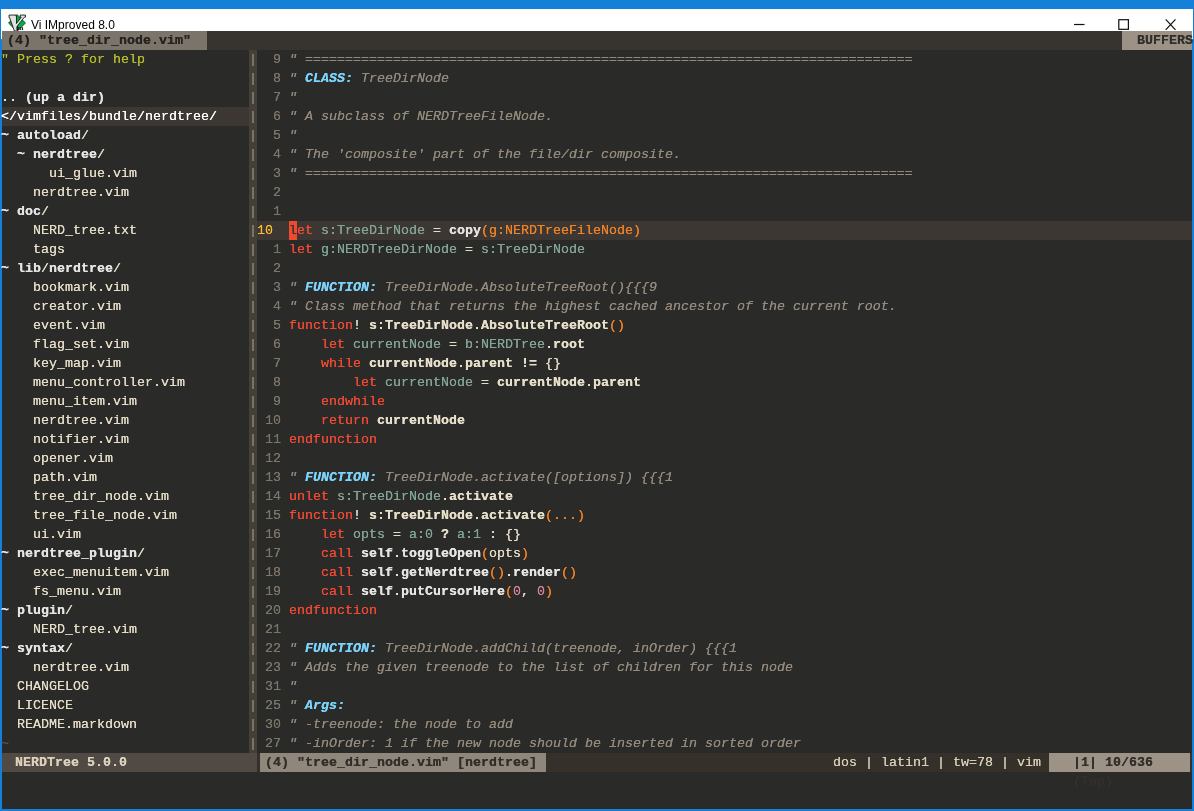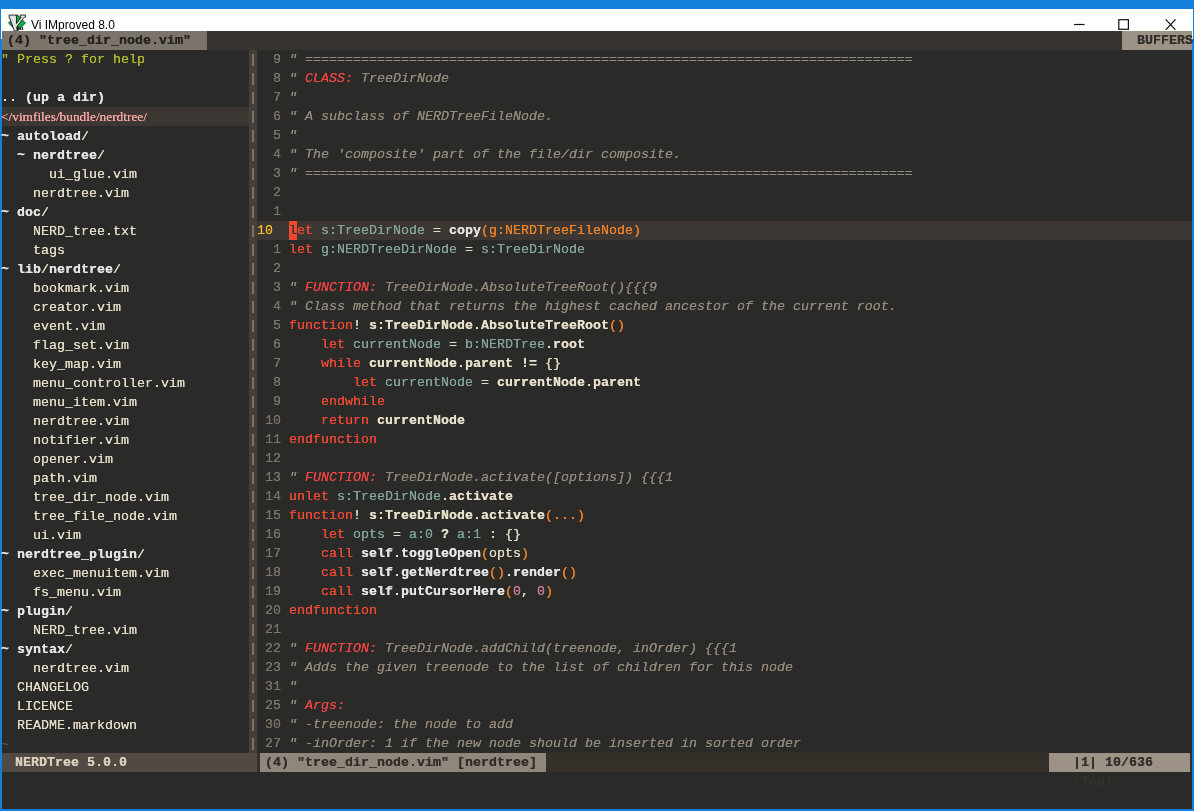--- a/index.html
+++ b/index.html
@@ -24,27 +24,27 @@
 #status { position:absolute; left:0; top:722px; width:1190px; height:19px; background:#353029;
   font-size:13.34px; line-height:19px; text-shadow:0 0 0.6px currentColor; font-family:"Liberation Mono", monospace; }
 #st1 { position:absolute; left:0; top:0; width:255px; height:19px; background:#514a44;
   color:#dbd2bc; font-weight:bold; padding-left:13px; }
 #st2 { position:absolute; left:258px; top:0; width:286px; height:19px; background:#8f877c;
   color:#312e29; font-weight:bold; padding-left:5px; }
 #st3 { position:absolute; left:831px; top:0; color:#d5ccb6; }
 #st4 { position:absolute; left:1047px; top:0; width:141px; height:19px; background:#9c9386;
   color:#332f2a; font-weight:bold; padding-left:24px; }
 .r { color:#ef4934; }
-.rr { color:#fca5a5;font-family:Liberation Serif, serif; }
+.rr { color:#ffffff; }
 .b { color:#83a598; }
 .g { color:#e5e5e5; font-weight:bold; }
 .gr { color:#b4ba2c; }
 .o { color:#f08227; }
 .c { color:#948a7c; font-style:italic; }
-.cb { color:#ef4444; font-style:italic; font-weight:normal; }
+.cb { color:#7dd3fc; font-style:italic; font-weight:bold; }
 .wb { color:#e8e0ca; font-weight:bold;margin-top:28px; }
 .p { color:#d3869b; }
 .y { color:#fabd2f; }
 .n { color:#7e7569; }
 .dim { color:#5a524b; }
 .cur { color:#3a332c; }
 #btns { position:absolute; right:0px; top:0px; }
 </style></head>
 <body>
 <div id="title">
@@ -176,15 +176,16 @@
 <span class="n"> 21 </span>
 <span class="n"> 22 </span><span class="c">" </span><span class="cb">FUNCTION:</span><span class="c"> TreeDirNode.addChild(treenode, inOrder) {{{1</span>
 <span class="n"> 23 </span><span class="c">" Adds the given treenode to the list of children for this node</span>
 <span class="n"> 31 </span><span class="c">"</span>
 <span class="n"> 25 </span><span class="c">" </span><span class="cb">Args:</span>
 <span class="n"> 30 </span><span class="c">" -treenode: the node to add</span>
 <span class="n"> 27 </span><span class="c">" -inOrder: 1 if the new node should be inserted in sorted order</span></pre>
   <div id="status">
     <div id="st1">NERDTree 5.0.0</div>
     <div id="st2">(4) "tree_dir_node.vim" [nerdtree]</div>
+    <div id="st3">dos | latin1 | tw=78 | vim</div>
     <div id="st4">|1| 10/636 (Top)</div>
   </div>
 </div>
 
 </body></html>

